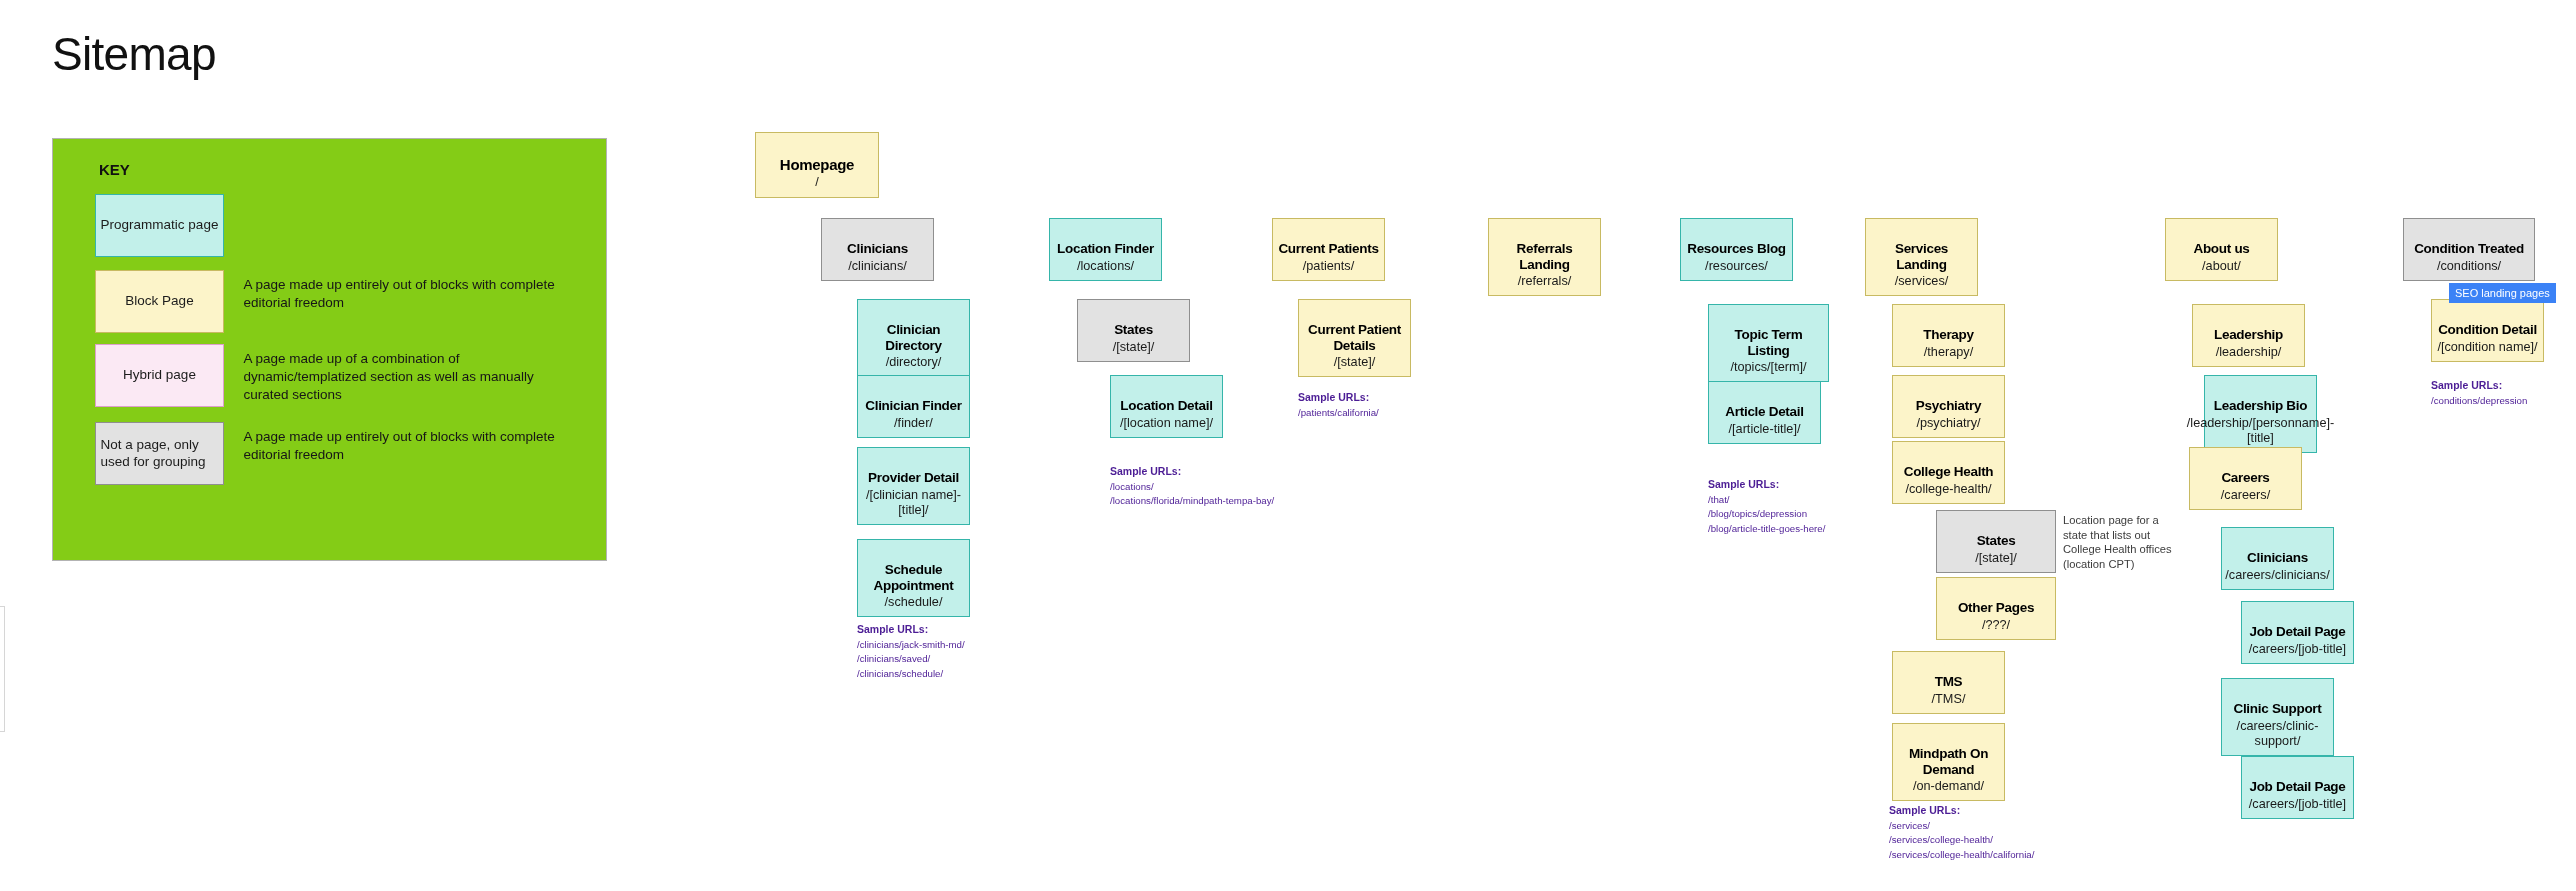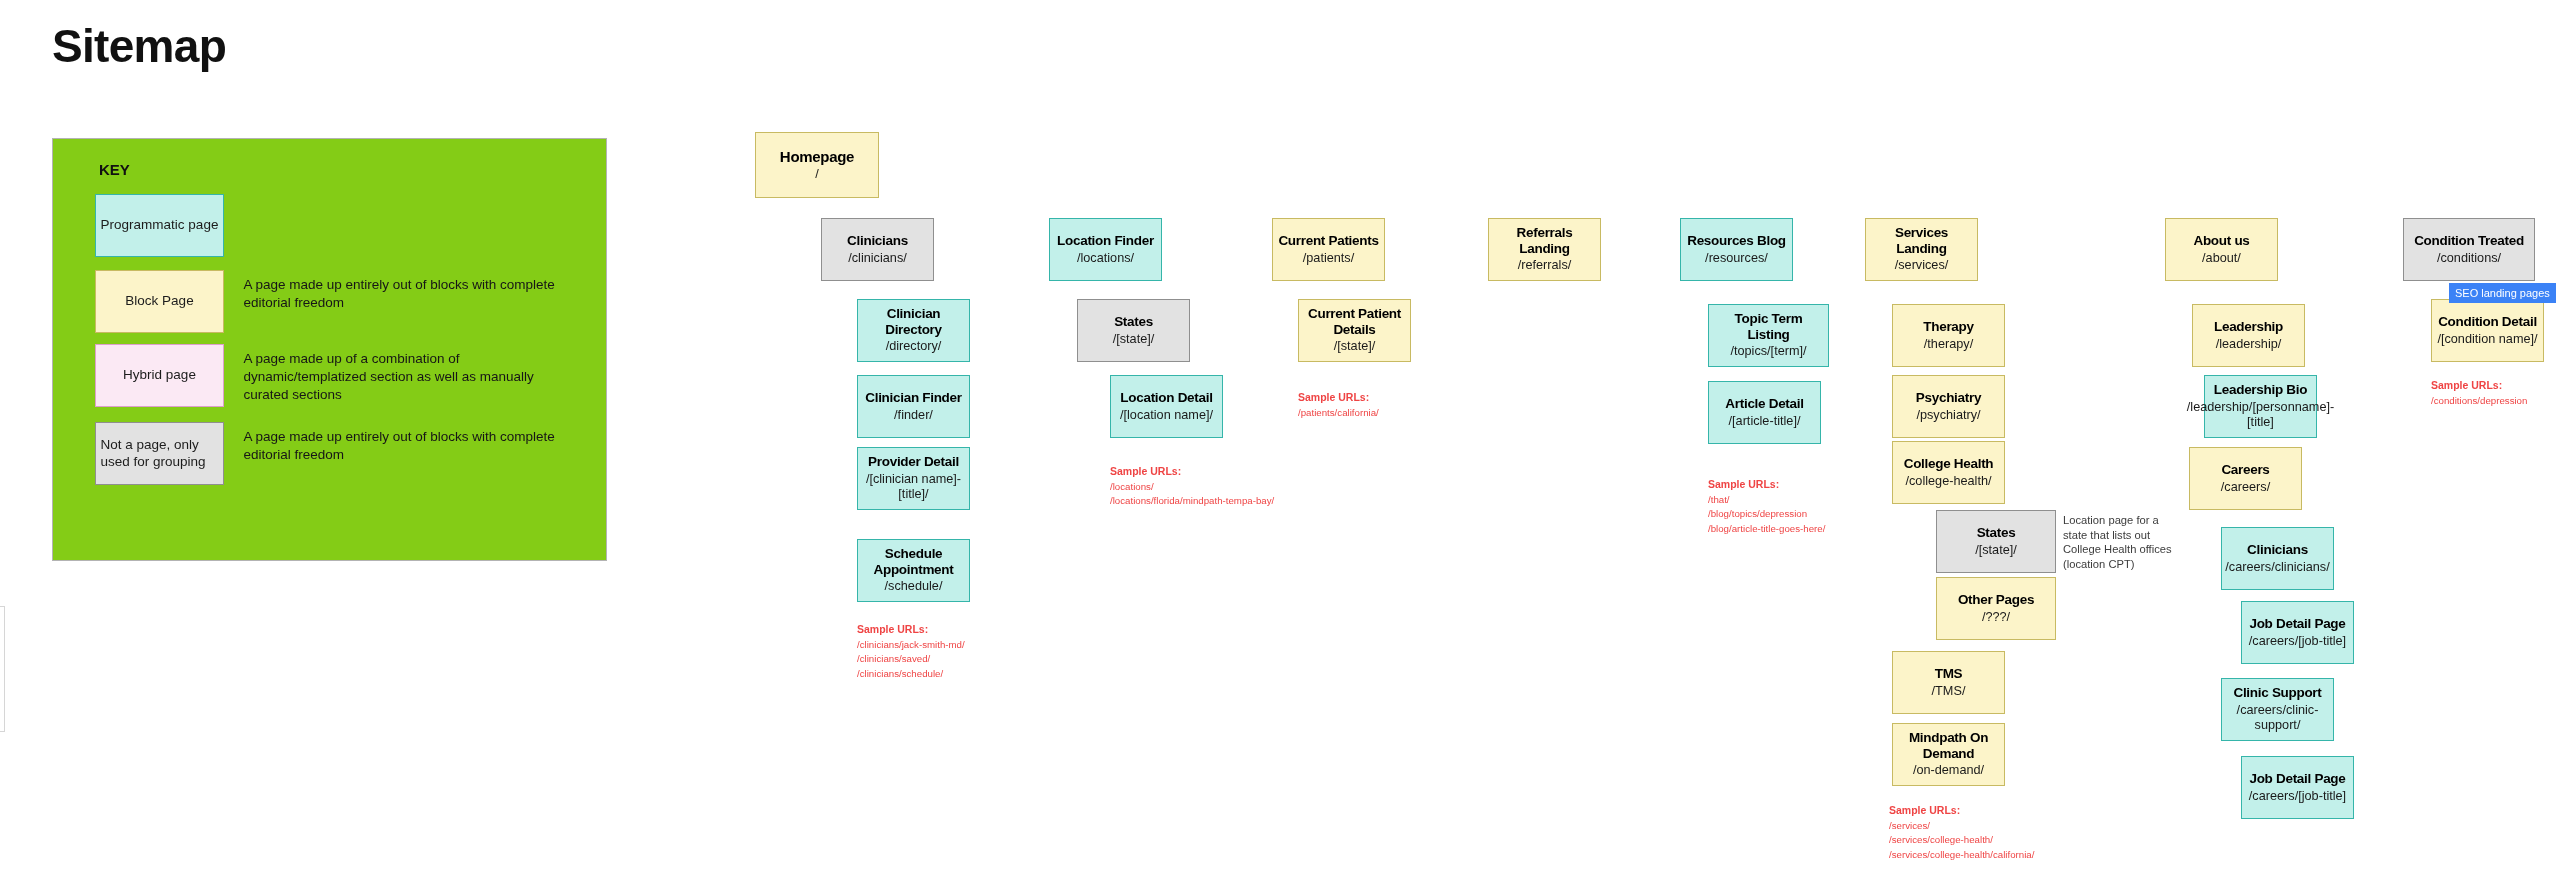--- a/index.html
+++ b/index.html
@@ -1,51 +1,51 @@
 <!DOCTYPE html>
 <html style="font-size:12px"><head>
 <meta charset="utf-8">
 <title>Sitemap</title>
 <style>
   * { margin:0; padding:0; box-sizing:border-box; }
   html,body { background:#ffffff; font-family:"Liberation Sans", sans-serif; }
   .canvas { position:relative; width:2576px; height:892px; background:#ffffff; overflow:hidden; }
 
-  .page-title { position:absolute; left:52px; top:19px; font-size:46px; font-weight:700; color:#111; letter-spacing:-0.7px; }
+  .page-title { position:absolute; left:52px; top:27px; font-size:46px; font-weight:400; color:#111; letter-spacing:-0.7px; }
 
   
   .key-box { position:absolute; left:52px; top:138px; width:555px; height:423px; background:#84cc16; border:1.5px solid #b3b3b3; }
   .key-title { position:absolute; left:46px; top:22.4px; font-size:15px; font-weight:700; color:#111; }
   .key-row { position:absolute; left:42px; display:flex; gap:19.4px; align-items:flex-start; width:494px; }
   .key-swatch { flex:0 0 129px; width:129px; min-height:63px; display:flex; align-items:center; justify-content:center; text-align:left; font-size:13.5px; color:#1c1c1c; padding:6px 4.5px; line-height:1.2; position:relative; }
   .key-desc { font-size:13.5px; color:#161616; line-height:1.35; width:314px; padding-top:6px; }
 
   
   .node { position:absolute; width:113px; min-height:63px; display:flex; flex-direction:column; align-items:center; justify-content:center; text-align:center; padding:6px 3.7px; }
-  .node-title { font-size:13.5px; font-weight:700; color:#000; line-height:1.15; letter-spacing:-0.3px; }
+  .node-title { font-size:13.5px; font-weight:700; color:#000; line-height:1.15; letter-spacing:-0.3px;margin-top:16px; }
   .node-path { font-size:12.7px; color:#1a1a1a; line-height:1.2; margin-top:2.2px; }
 
   .programmatic { background:#c2f0ea; border:1.5px solid #35b5aa; }
   .block { background:#fcf4c9; border:1.5px solid #c8ba62; }
   .hybrid { background:#fbe9f4; border:1.5px solid #dd9fcb; }
   .grouping { background:#e2e2e2; border:1.5px solid #8f8f8f; }
 
   .stacked::before { content:""; position:absolute; z-index:-1; top:5.2px; left:5.2px; width:100%; height:100%; box-sizing:border-box; }
   .programmatic.stacked::before { background:#c2f0ea; border:1.5px solid #35b5aa; }
   .block.stacked::before { background:#fcf4c9; border:1.5px solid #c8ba62; }
   .grouping.stacked::before { background:#e2e2e2; border:1.5px solid #8f8f8f; }
 
   .w160 { width:120px; }
   .w150 { width:132px; }
   .w162 { width:121px; }
   .homepage-node { width:124px; min-height:66px; }
   .homepage-node .node-title { font-size:15px; }
 
   
-  .samples { position:absolute; color:#ef4444; }
+  .samples { position:absolute; color:#4c1d95; }
   .samples .label { font-weight:700; font-size:10.5px; line-height:1.5; }
   .samples .url { font-size:9.7px; line-height:1.5; white-space:nowrap; }
   .note { position:absolute; width:112px; font-size:11.2px; color:#3c3c3c; line-height:1.3; }
   .seo-tag { position:absolute; background:#3b82f6; color:#ffffff; font-size:11px; line-height:1; padding:4.5px 6px; white-space:nowrap; z-index:5; }
 
   .canvas-edge { position:absolute; left:0; top:606px; width:4.5px; height:126px; border:1.5px solid #d6d6d6; border-left:none; }
 </style>
 </head>
 <body>
 

